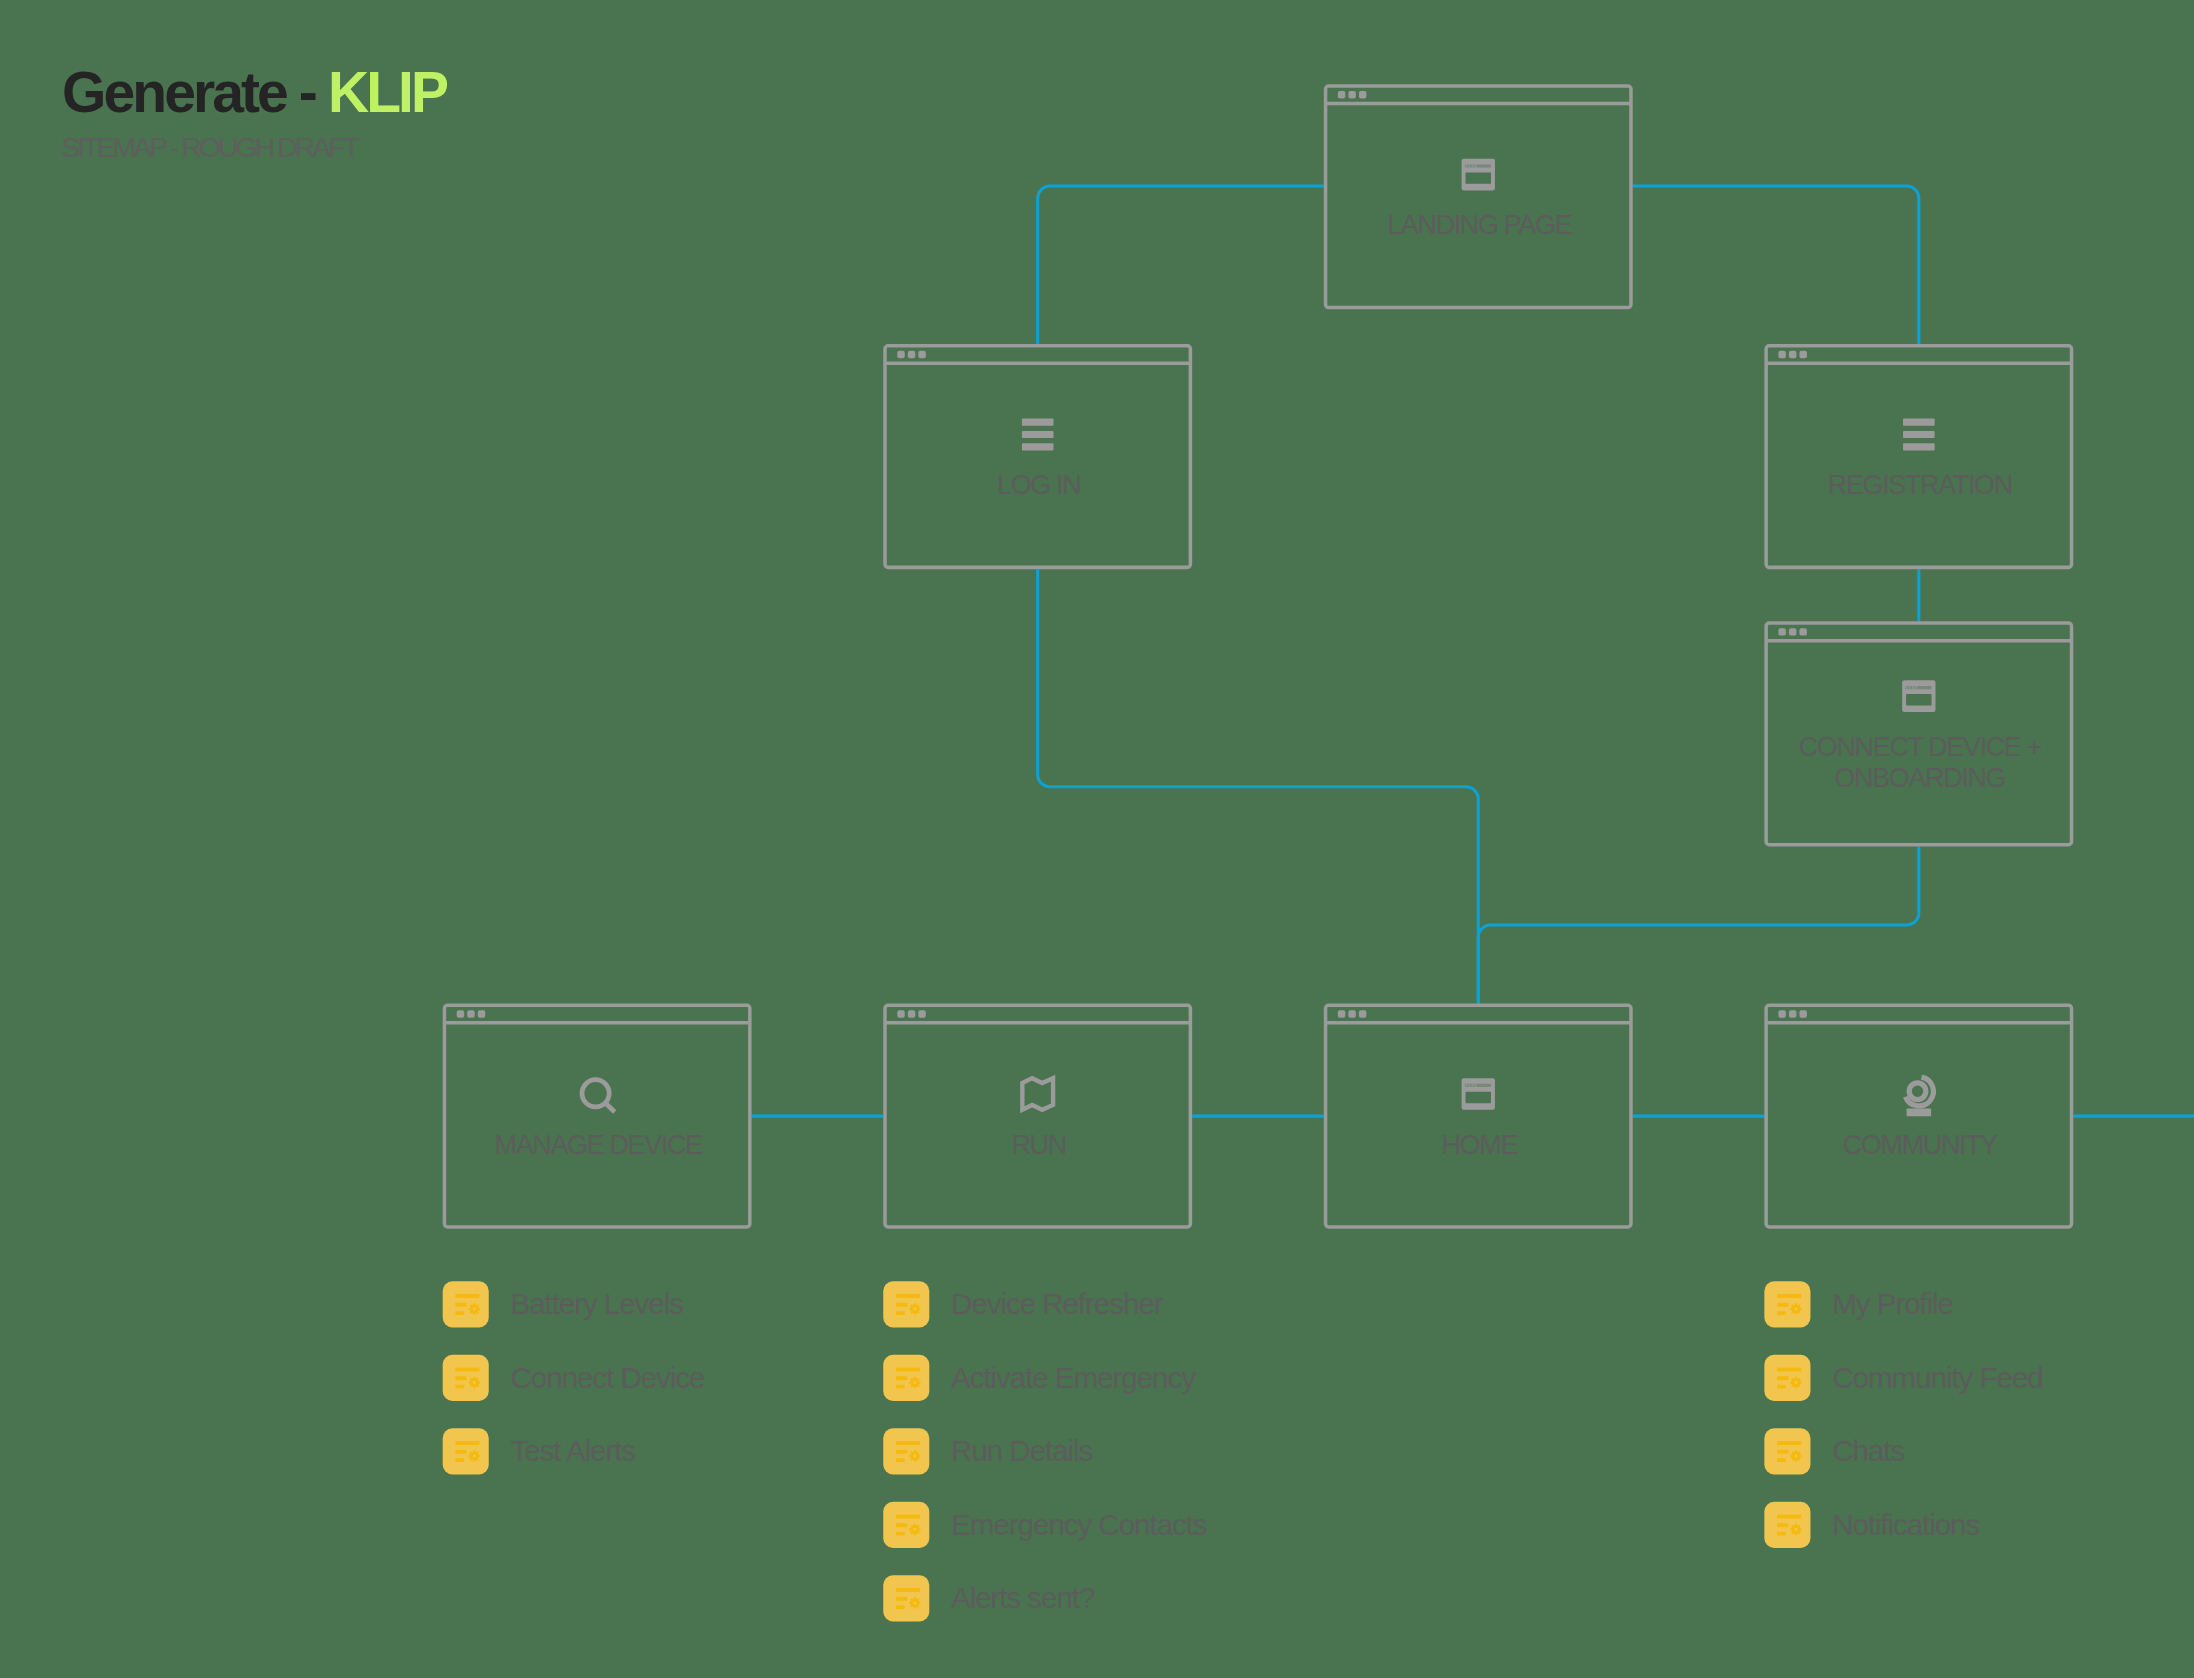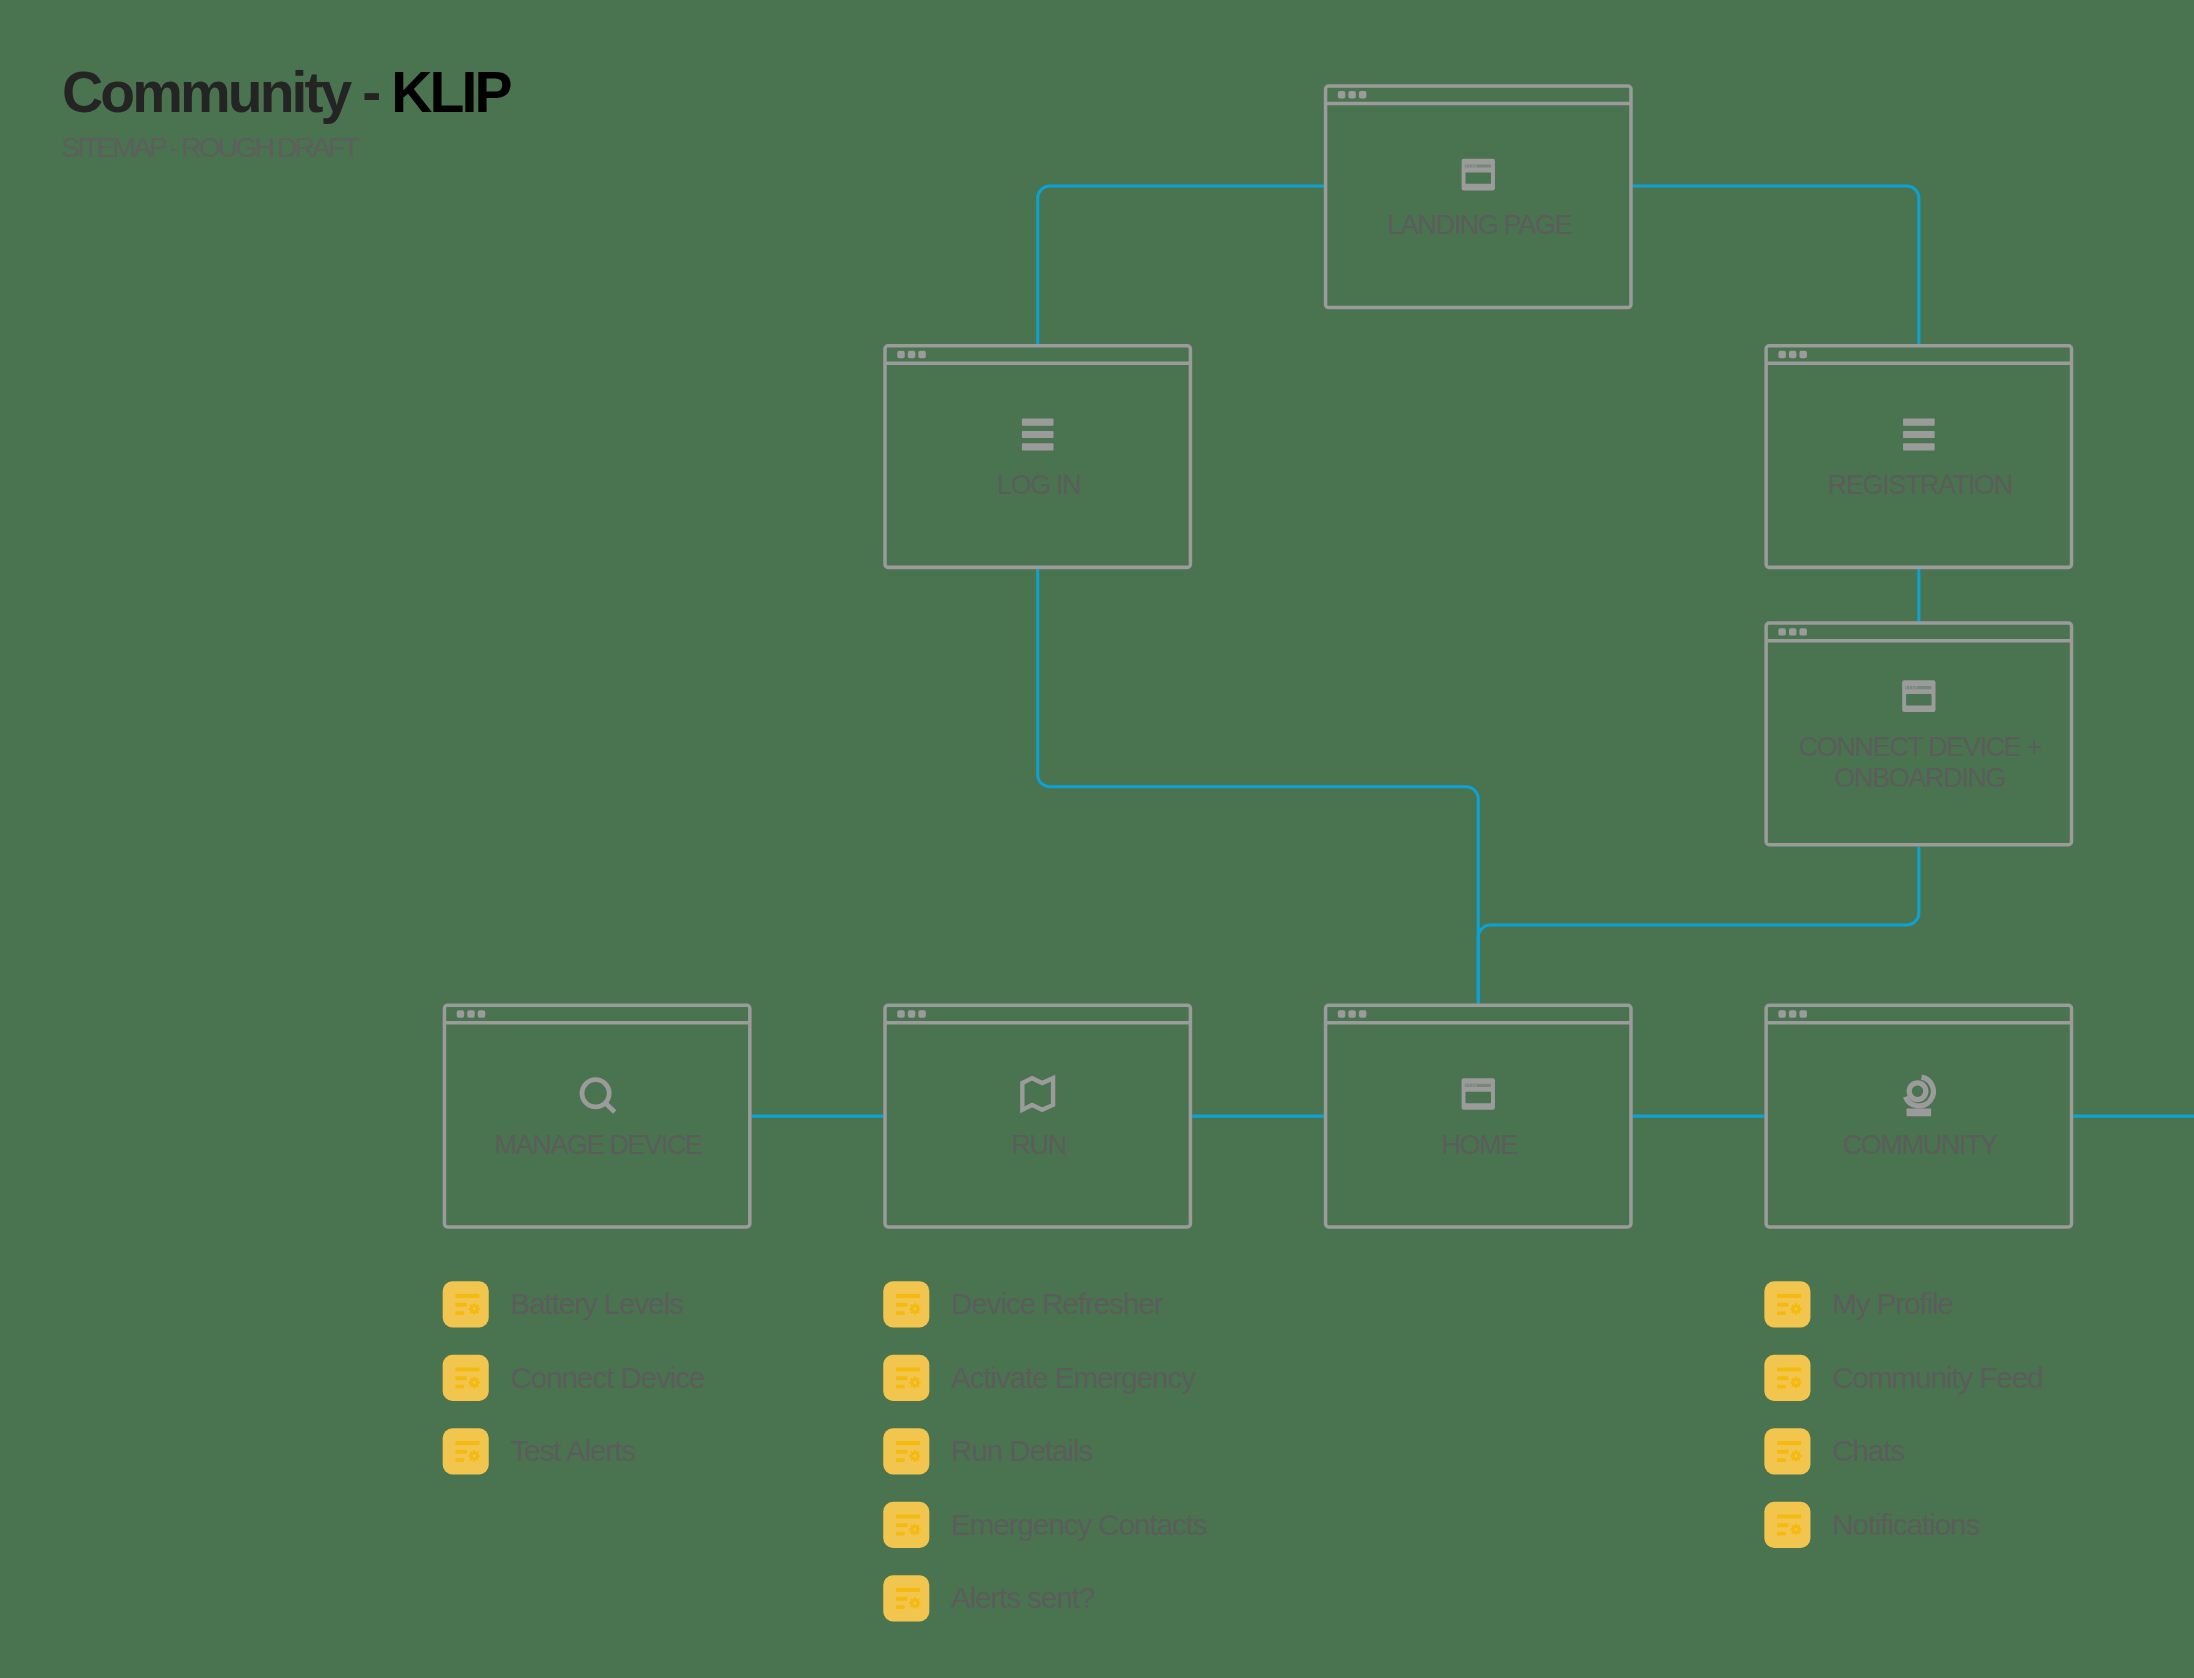--- a/index.html
+++ b/index.html
@@ -2,32 +2,32 @@
 <html style="font-size:7px"><head>
 <meta charset="utf-8">
 <title>Generate - KLIP Sitemap</title>
 <style>
   html,body{margin:0;padding:0;}
   body{width:3032px;height:1678px;background:#4A7350;overflow:hidden;
        font-family:"Liberation Sans",sans-serif;position:relative;}
   #stage{position:absolute;left:0;top:0;width:3032px;height:1678px;}
   .ttl{position:absolute;left:62px;top:64px;font-size:57px;font-weight:bold;
        letter-spacing:-2.9px;line-height:1;color:#242424;white-space:nowrap;}
-  .ttl .acc{color:#000000;}
+  .ttl .acc{color:#bef264;}
   .sub{position:absolute;left:61px;top:133px;font-size:28.5px;font-weight:normal;
        letter-spacing:-3px;line-height:1;color:#5E5E5E;white-space:nowrap;}
   svg{position:absolute;left:0;top:0;}
   .nlabel{font-size:62px;fill:#5C5C5C;text-anchor:middle;letter-spacing:-3.4px;}
   .flabel{font-size:68px;fill:#5C5C5C;letter-spacing:-2.7px;}
 </style>
 </head>
 <body>
 
 <div id="stage">
-  <div class="ttl"><span>Community - </span><span class="acc">KLIP</span></div>
+  <div class="ttl"><span>Generate - </span><span class="acc">KLIP</span></div>
   <div class="sub">SITEMAP - ROUGH DRAFT</div>
   <svg id="diagram" width="3032" height="1678" viewBox="0 0 6908 3824">
       <g>
         <path d="M 3016 424 H 2392 A 28 28 0 0 0 2364 452 V 784" fill="none" stroke="#0CA2D6" stroke-width="7"></path>
         <path d="M 3720 424 H 4344 A 28 28 0 0 1 4372 452 V 784" fill="none" stroke="#0CA2D6" stroke-width="7"></path>
         <path d="M 4372 1297 V 1416" fill="none" stroke="#0CA2D6" stroke-width="7"></path>
         <path d="M 2364 1297 V 1765 A 28 28 0 0 0 2392 1793 H 3340 A 28 28 0 0 1 3368 1821 V 2287" fill="none" stroke="#0CA2D6" stroke-width="7"></path>
         <path d="M 4372 1929 V 2080 A 28 28 0 0 1 4344 2108 H 3396 A 28 28 0 0 0 3368 2136 V 2287" fill="none" stroke="#0CA2D6" stroke-width="7"></path>
         <path d="M 1712 2543.5 H 2012" fill="none" stroke="#0CA2D6" stroke-width="7"></path>
         <path d="M 2716 2543.5 H 3016" fill="none" stroke="#0CA2D6" stroke-width="7"></path>

